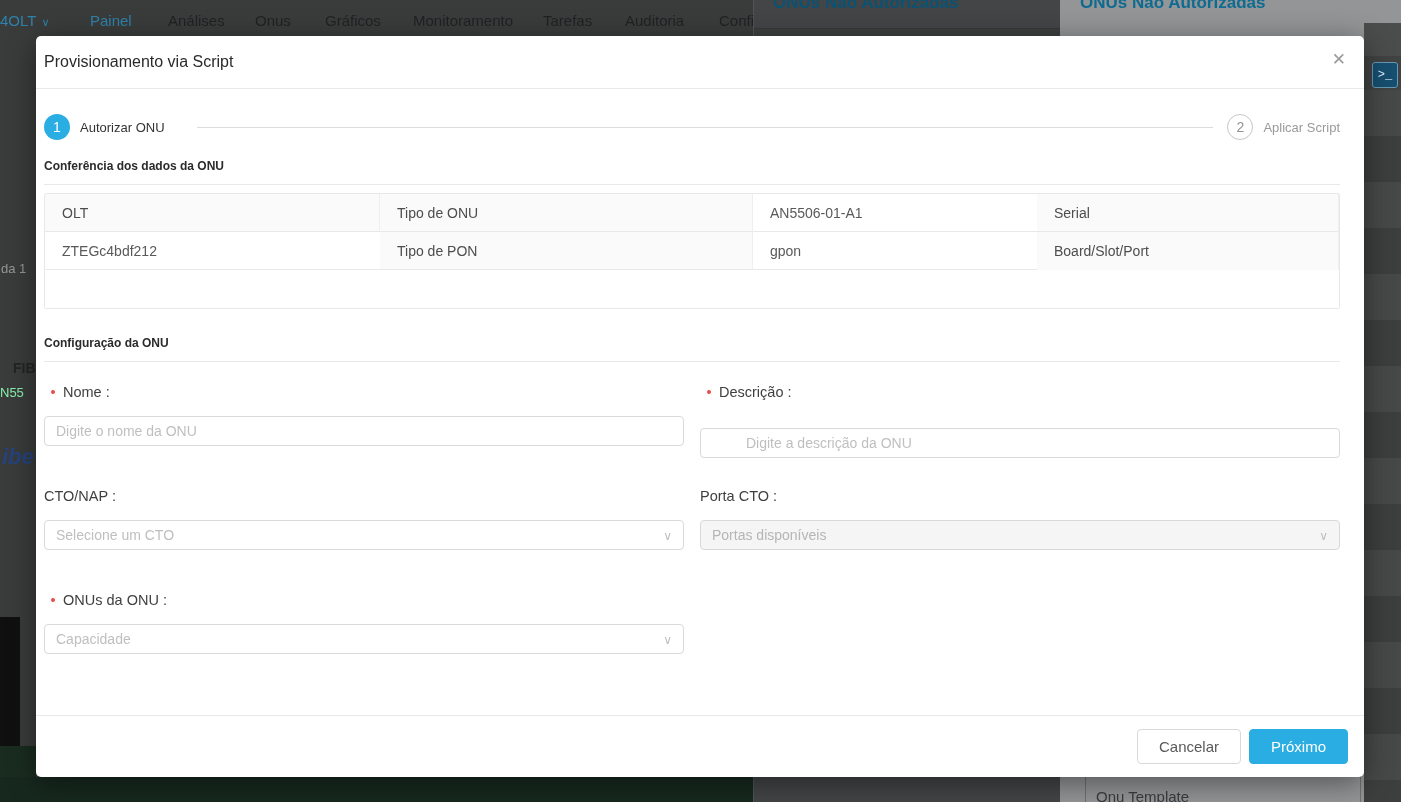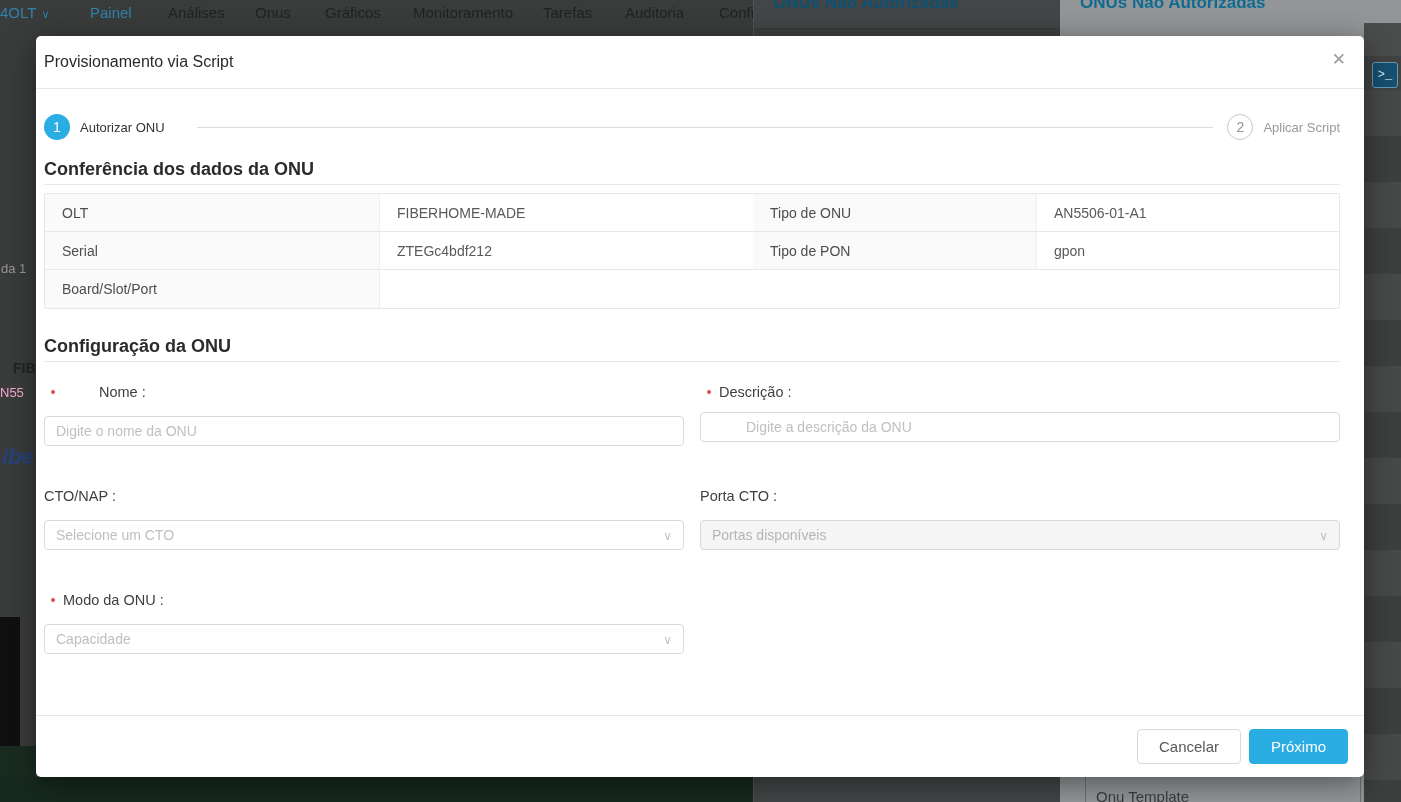--- a/index.html
+++ b/index.html
@@ -6,31 +6,31 @@
   html,body { width:1401px; height:802px; }
   body {
     position:relative; overflow:hidden;
     font-family:"Liberation Sans", sans-serif;
     background:#3a3c3c;
   }
   .abs { position:absolute; }
 
   
   .bg-nav { left:0; top:0; width:1401px; height:30px; background:#3a3c3c; z-index:1; }
-  .nav-item { position:absolute; top:4px; line-height:17px; font-size:15px; color:#1f2223; white-space:nowrap; cursor:pointer; }
+  .nav-item { position:absolute; top:12px; line-height:17px; font-size:15px; color:#1f2223; white-space:nowrap; cursor:pointer; }
   .nav-item.blue { color:#2f82ab; }
   .nav-item .chev { font-size:11px; margin-left:5px; color:#2f82ab; }
   .ni-olt{left:0;} .ni-painel{left:90px;} .ni-analises{left:168px;} .ni-onus{left:255px;}
   .ni-graficos{left:325px;} .ni-monitoramento{left:413px;} .ni-tarefas{left:543px;}
   .ni-auditoria{left:625px;} .ni-config{left:719px;}
 
   .frag { position:absolute; z-index:1; white-space:nowrap; }
   .frag-1 { left:1px;  top:261px; font-size:13px; color:#969696; }
   .frag-2 { left:13px; top:360px; font-size:14px; font-weight:bold; color:#222425; }
-  .frag-3 { left:0;    top:385px; font-size:13px; color:#f9a8d4; }
+  .frag-3 { left:0;    top:385px; font-size:13px; color:#86efac; }
   .frag-logo { left:2px; top:444px; font-size:22px; font-weight:bold; font-style:italic; color:#26437c; }
 
   .black-strip { left:0; top:617px; width:20px; height:129px; background:#101010; z-index:2; }
   .green-corner { left:0; top:746px; width:36px; height:31px; background:#1a2c20; z-index:2; }
   .bottom-green { left:0; top:777px; width:753px; height:25px; background:#17291e; z-index:2; }
 
   .bg-panel1 { left:753px; top:0; width:307px; height:802px; background:#434546; border-left:1px solid #515354; z-index:2; }
   .bg-panel1 .band { position:absolute; left:0; right:0; top:28px; height:67px; background:#3e4040; border-top:1px solid #373939; }
   .panel-heading { position:absolute; left:19px; top:-7px; font-size:17px; font-weight:bold; white-space:nowrap; }
   .bg-panel1 .panel-heading { color:var(--teal-heading-dark, #0b5273); }
@@ -58,51 +58,51 @@
 
   .steps { position:absolute; left:8px; right:24px; top:78px; height:26px; display:flex; align-items:center; }
   .step-circle { width:26px; height:26px; border-radius:50%; display:flex; align-items:center; justify-content:center; font-size:14px; flex:0 0 auto; }
   .step-circle.active { background:var(--accent-blue, #29ade3); color:#fff; }
   .step-circle.wait { background:#fff; border:1px solid #c6c6c6; color:#949494; }
   .step-label { font-size:13px; margin-left:10px; white-space:nowrap; }
   .step-label.active { color:#333; }
   .step-label.wait { color:#9a9a9a; }
   .step-line { flex:1; height:1px; background:#dcdcdc; margin-left:32px; margin-right:14px; }
 
-  .sec-h { position:absolute; left:8px; font-size:18px; font-weight:bold; color:#2b2b2b; }
+  .sec-h { position:absolute; left:8px; font-size:12px; font-weight:bold; color:#2b2b2b; }
   .sec-h.s1 { top:123px; }
   .sec-h.s2 { top:300px; }
   .sec-div { position:absolute; left:8px; right:24px; height:1px; background:#e8e8e8; }
   .sec-div.d1 { top:148px; }
   .sec-div.d2 { top:325px; }
 
   .conf-table { position:absolute; left:8px; right:24px; top:157px; height:116px;
     border:1px solid #e8e8e8; border-radius:2px; display:grid;
     grid-template-columns:335px 373px 284px 1fr; grid-template-rows:repeat(3, 1fr);
     font-size:14px; }
   .conf-table .cell { display:flex; align-items:center; padding-left:17px; border-bottom:1px solid #e8e8e8; }
   .conf-table .cell.lab { background:#fafafa; color:#4d4d4d; border-right:1px solid #efefef; }
   .conf-table .cell.val { background:#fff; color:#595959; }
   .conf-table .cell.last { border-bottom:none; }
   .conf-table .cell.span3 { grid-column:2 / 5; }
 
   .f-label { position:absolute; display:flex; align-items:center; font-size:14.5px; color:#3f3f3f; white-space:nowrap; }
   .req-dot { width:4px; height:4px; border-radius:50%; background:var(--required-red, #e14d4d); margin-right:8px; }
-  .fl-nome { left:15px;  top:348px;gap:36px; }
+  .fl-nome { left:15px;  top:348px; }
   .fl-desc { left:671px; top:348px; }
   .fl-cto  { left:8px;   top:452px;justify-content:center; }
   .fl-porta{ left:664px; top:452px; }
   .fl-modo { left:15px;  top:556px; }
 
   .f-input { position:absolute; height:30px; width:640px; border:1px solid #d9d9d9; border-radius:4px;
     background:#fff; font-size:14px; color:#555; padding:0 11px; outline:none;
     font-family:"Liberation Sans", sans-serif; }
   .f-input::placeholder { color:#bfbfbf; }
   .fi-nome { left:8px;   top:380px; }
-  .fi-desc { left:664px; top:376px;padding-left:45px; }
+  .fi-desc { left:664px; top:392px;padding-left:45px; }
 
   .f-select { position:absolute; height:30px; width:640px; border:1px solid #d9d9d9; border-radius:4px;
     background:#fff; font-size:14px; color:#bfbfbf; display:flex; align-items:center;
     padding:0 30px 0 11px; cursor:pointer; }
   .f-select .sel-chev { position:absolute; right:11px; top:8px; font-size:12px; color:#bfbfbf; }
   .fs-cto  { left:8px;   top:484px; }
   .fs-porta{ left:664px; top:484px; background:#f5f5f5; color:#b5b5b5; cursor:not-allowed; }
   .fs-modo { left:8px;   top:588px; }
 
   .modal-footer { position:absolute; left:0; right:0; bottom:0; height:62px; border-top:1px solid #e8e8e8;
@@ -166,21 +166,20 @@
     <div class="step-line"></div>
     <div class="step-circle wait">2</div>
     <span class="step-label wait">Aplicar Script</span>
   </div>
 
   <div class="sec-h s1">Conferência dos dados da ONU</div>
   <div class="sec-div d1"></div>
 
   <div class="conf-table">
     <div class="cell lab">OLT</div>
-    <div class="cell val">FIBERHOME-MADE</div>
     <div class="cell lab">Tipo de ONU</div>
     <div class="cell val">AN5506-01-A1</div>
 
     <div class="cell lab">Serial</div>
     <div class="cell val">ZTEGc4bdf212</div>
     <div class="cell lab">Tipo de PON</div>
     <div class="cell val">gpon</div>
 
     <div class="cell lab last">Board/Slot/Port</div>
   </div>
@@ -211,21 +210,21 @@
   <div class="f-label fl-porta">
     <span>Porta CTO :</span>
   </div>
   <div class="f-select fs-porta">
     <span>Portas disponíveis</span>
     <span class="sel-chev">∨</span>
   </div>
 
   <div class="f-label fl-modo">
     <span class="req-dot"></span>
-    <span>Modo da ONU :</span>
+    <span>ONUs da ONU :</span>
   </div>
   <div class="f-select fs-modo">
     <span>Capacidade</span>
     <span class="sel-chev">∨</span>
   </div>
 
   <div class="modal-footer">
     <button class="btn btn-cancel">Cancelar</button>
     <button class="btn btn-next">Próximo</button>
   </div>

